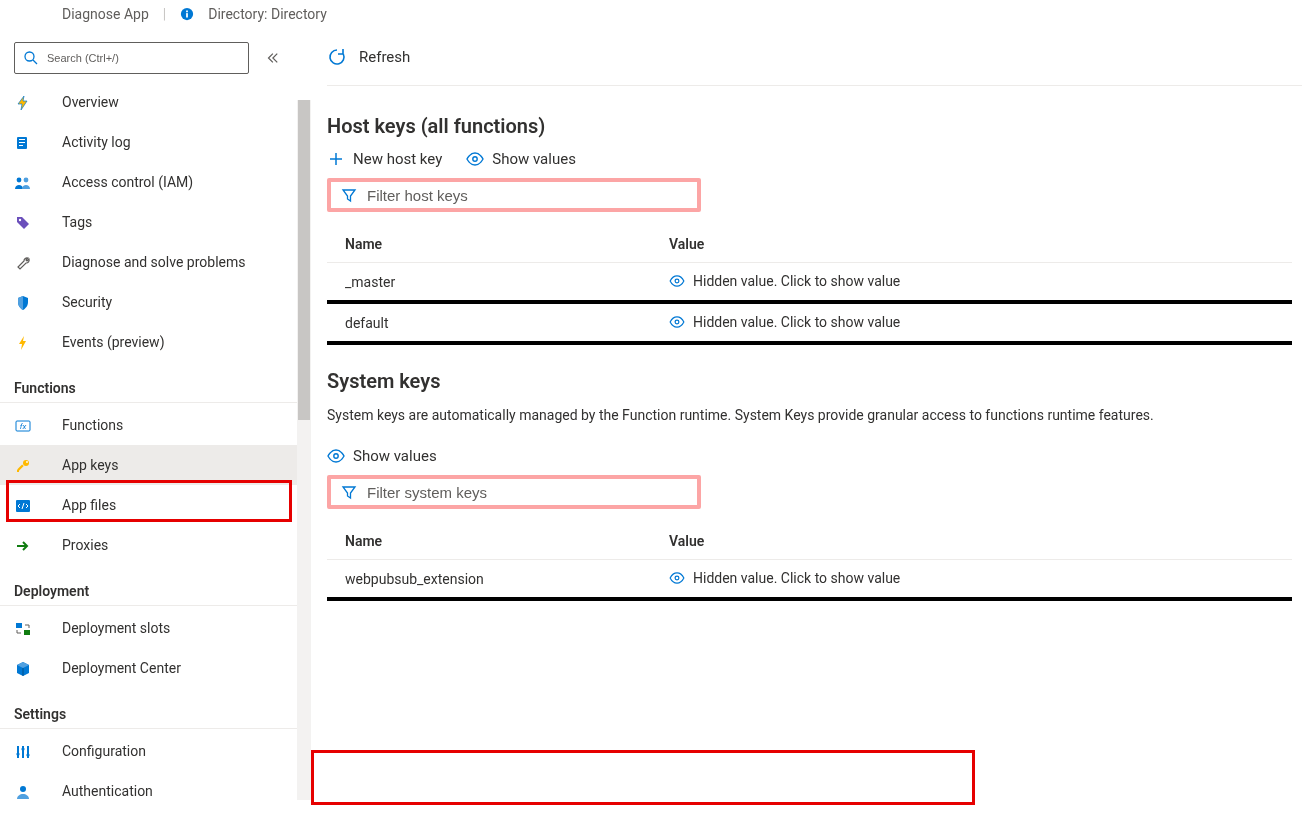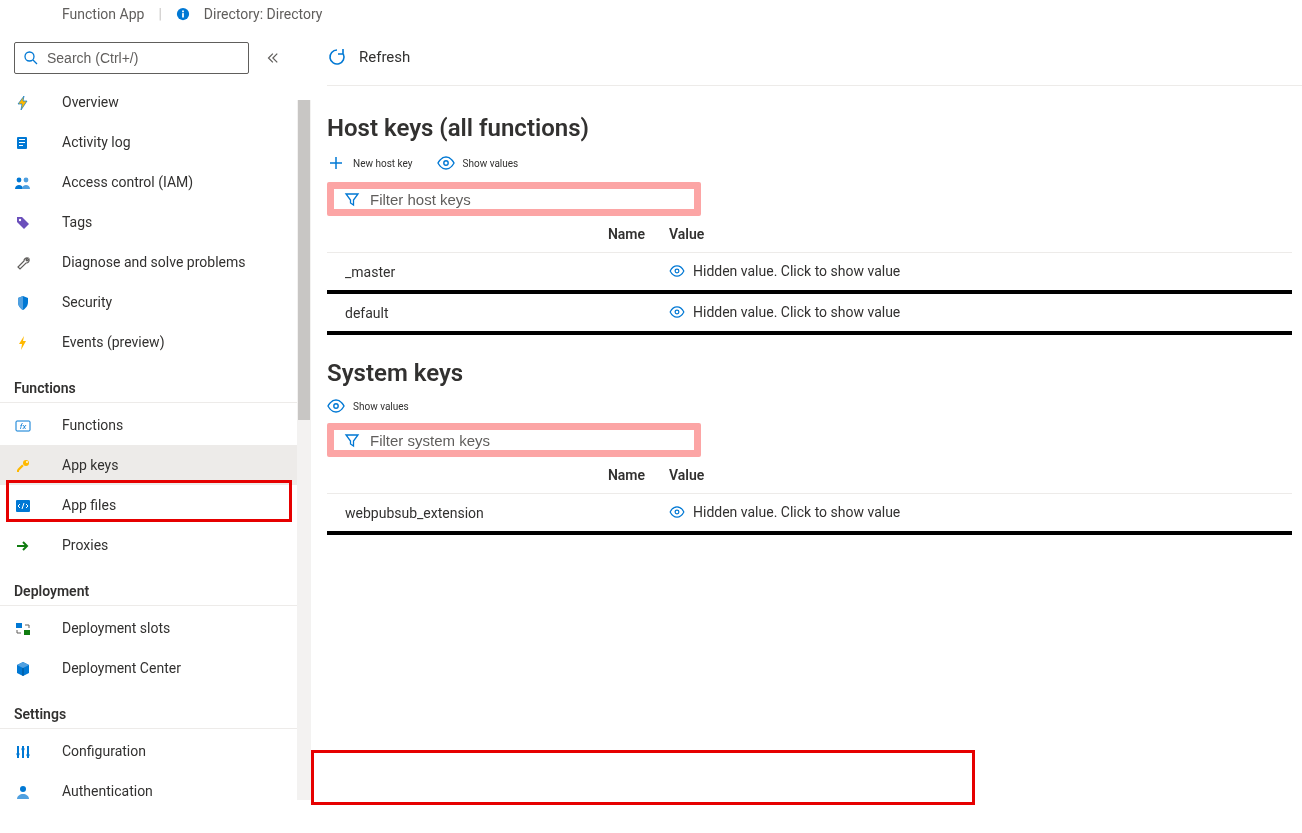--- a/index.html
+++ b/index.html
@@ -48,21 +48,21 @@
     border: 1px solid #605e5c;
     border-radius: 2px;
     height: 32px;
     padding: 0 8px;
     gap: 8px;
     color: #605e5c;
   }
   .search-box input {
     border: none;
     outline: none;
-    font-size: 14px;
+    font-size: 11px;
     width: 100%;
     color: #323130;
   }
   .search-box input::placeholder { color: #605e5c; }
   .collapse-btn {
     cursor: pointer;
     color: #605e5c;
     font-size: 14px;
     padding: 4px;
   }
@@ -132,77 +132,78 @@
     border-bottom: 1px solid #edebe9;
     color: #323130;
     font-size: 15px;
   }
   .cmdbar .refresh-ic { color: #0078d4; }
   .section {
     padding-top: 28px;
     padding-right: 10px;
   }
   h2.section-title {
-    font-size: 24px;
+    font-size: 20px;
     font-weight: 600;
     color: #323130;
     margin-bottom: 12px;
   }
   p.section-desc {
     font-size: 14px;
     color: #323130;
     line-height: 1.45;
     margin-bottom: 22px;
     max-width: 960px;
   }
   .action-row {
     display: flex;
-    align-items: center;
+    align-items: flex-start;
     gap: 24px;
     margin-bottom: 10px;
-    font-size: 10px;
+    font-size: 15px;
   }
   .action-link {
     display: flex;
     align-items: center;
     gap: 8px;
     color: #323130;
     cursor: pointer;
   }
   .action-link .ic-blue { color: #0078d4; }
   .filter-box {
     display: flex;
     align-items: center;
     gap: 10px;
     width: 374px;
     height: 34px;
-    border: 7px solid #fca5a5;
+    border: 4px solid #fca5a5;
     border-radius: 2px;
     padding: 0 10px;
     color: #605e5c;
+    margin-bottom: 14px;
   }
   .filter-box input {
     border: none;
     outline: none;
     font-size: 15px;
     width: 100%;
   }
   .filter-box input::placeholder { color: #605e5c; }
   table.keys {
     width: 100%;
     border-collapse: collapse;
     font-size: 14px;
   }
   table.keys th {
     text-align: left;
     font-weight: 600;
     padding: 10px 12px;
     border-bottom: 1px solid #edebe9;
   }
-  table.keys th:first-child { width: 330px; padding-left:18px;text-align:right;}
+  table.keys th:first-child { width: 330px; padding-left:18px;}
   table.keys td {
     padding: 10px 12px;
     border-bottom: 4px solid #000000;
   }
   table.keys td:first-child { padding-left:18px; }
   .hidden-val {
     display: inline-flex;
     align-items: center;
     gap: 8px;
     color: #323130;
@@ -216,21 +217,21 @@
 </head>
 <body>
 
 <div class="key-yellow">
   <svg width="22" height="30" viewBox="0 0 24 24">
       <path fill="#ffb900" d="M14 2a6 6 0 0 0-5.65 8L2 16.35V22h5.65l1-1v-2h2v-2h2l1.35-1.35A6 6 0 1 0 14 2zm2 6a2 2 0 1 1 2-2 2 2 0 0 1-2 2z"></path>
     </svg>
 </div>
 
 <div class="top-header">
-  <span>Function App</span>
+  <span>Diagnose App</span>
   <span class="sep">|</span>
   <span class="info-ic">
     <svg width="14" height="14" viewBox="0 0 16 16">
         <circle cx="8" cy="8" r="7" fill="#0078d4"></circle>
         <rect x="7" y="7" width="2" height="5" fill="#fff"></rect>
         <rect x="7" y="4" width="2" height="2" fill="#fff"></rect>
       </svg>
   </span>
   <span><span>Directory:</span> <span>Directory</span></span>
 </div>
@@ -492,20 +493,21 @@
                   </span>
                   <span>Hidden value. Click to show value</span>
                 </span></td>
           </tr>
         </tbody>
       </table>
     </div>
 
     <div class="section" style="padding-top:24px;">
       <h2 class="section-title">System keys</h2>
+      <p class="section-desc">System keys are automatically managed by the Function runtime. System Keys provide granular access to functions runtime features.</p>
       <div class="action-row">
         <div class="action-link">
           <span class="ic-blue">
               <svg width="18" height="14" viewBox="0 0 18 14">
                 <path d="M9 1C4 1 1 7 1 7s3 6 8 6 8-6 8-6-3-6-8-6z" fill="none" stroke="#0078d4" stroke-width="1.4"></path>
                 <circle cx="9" cy="7" r="2.2" fill="none" stroke="#0078d4" stroke-width="1.4"></circle>
               </svg>
             </span>
           <span>Show values</span>
         </div>

